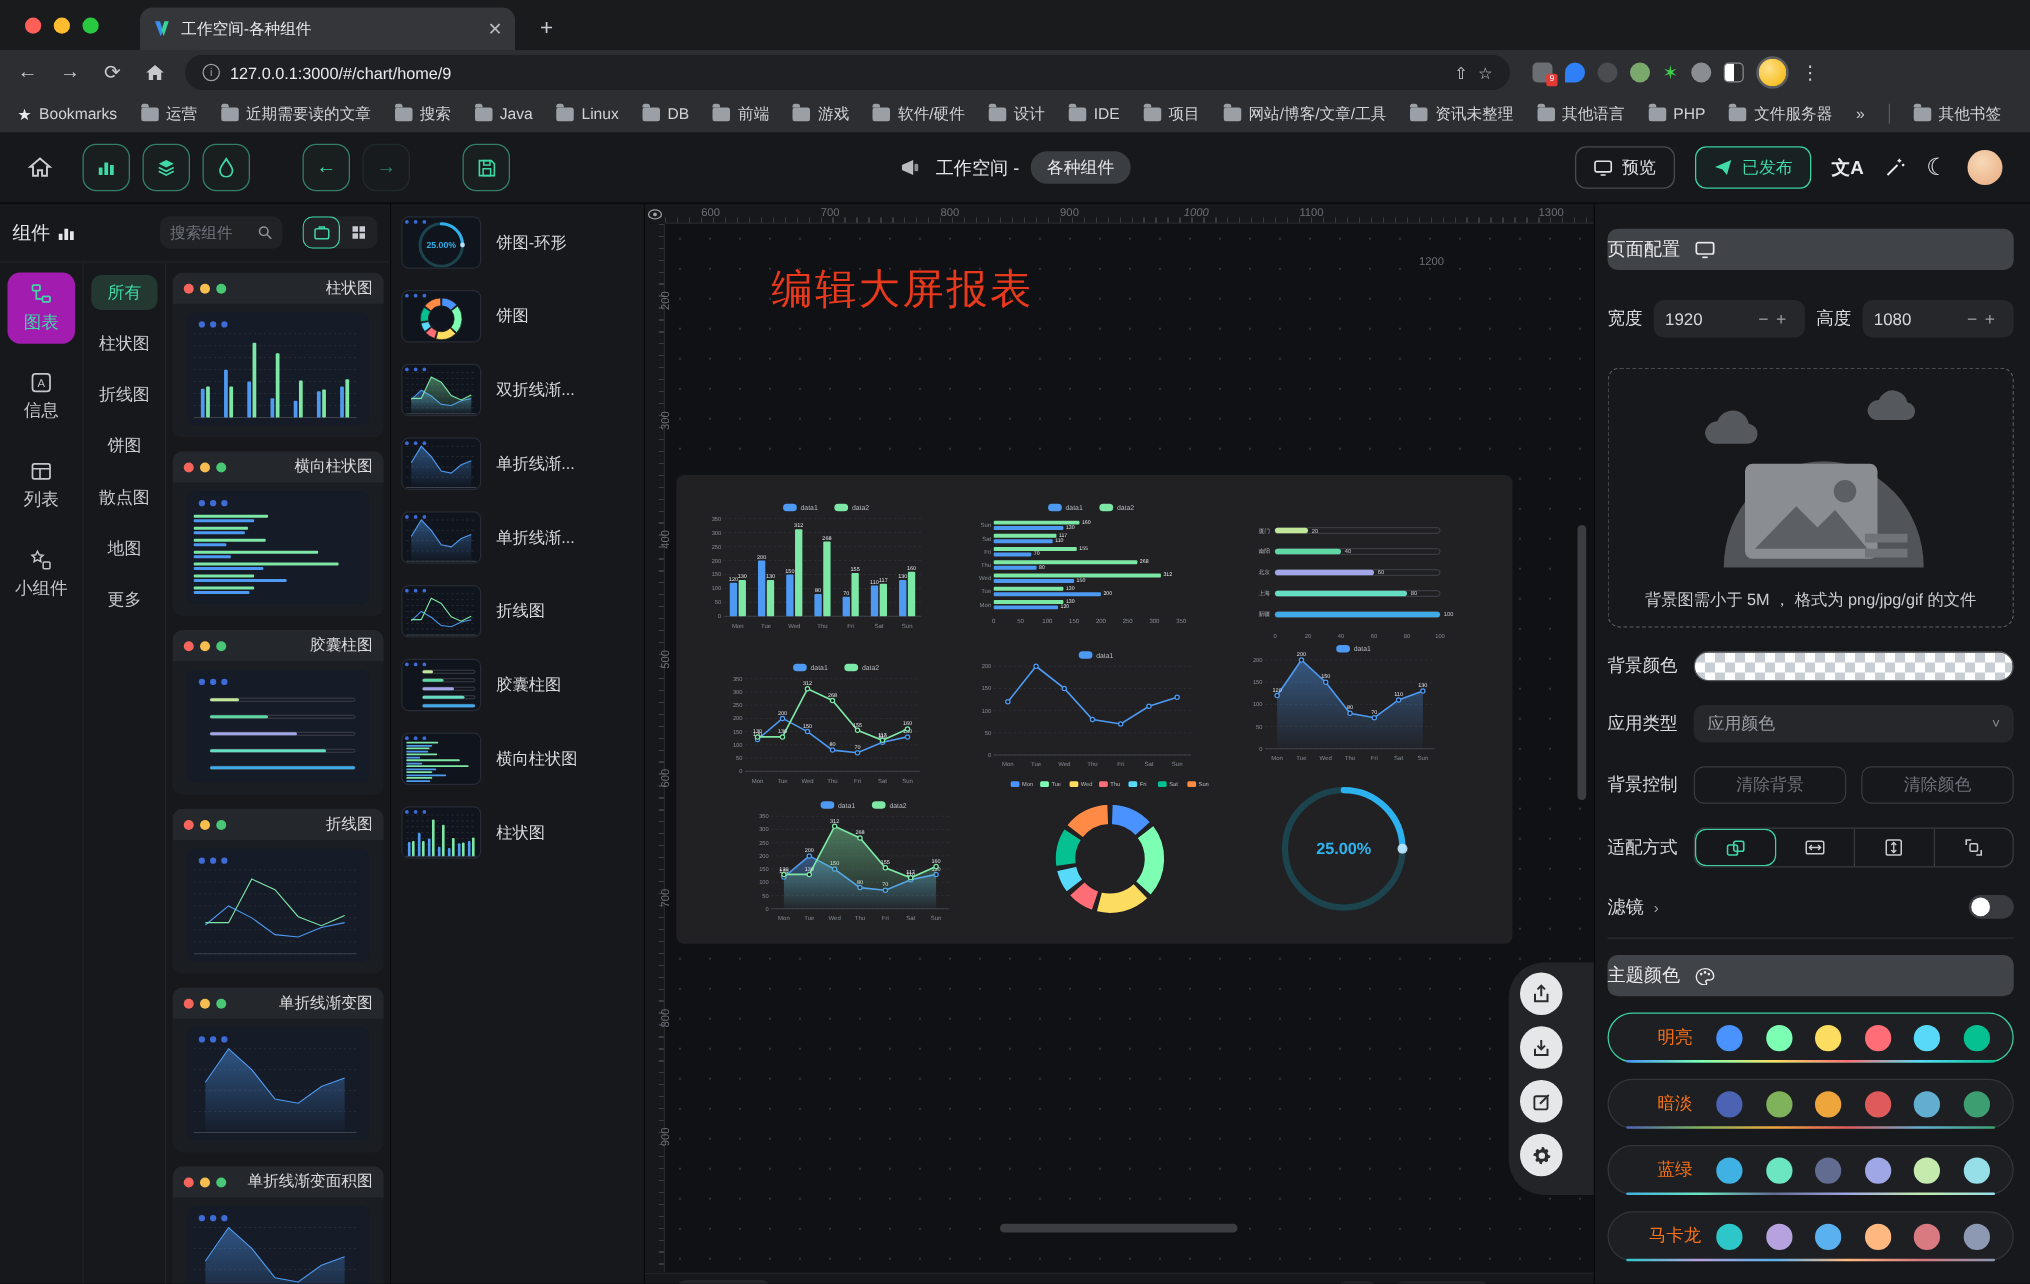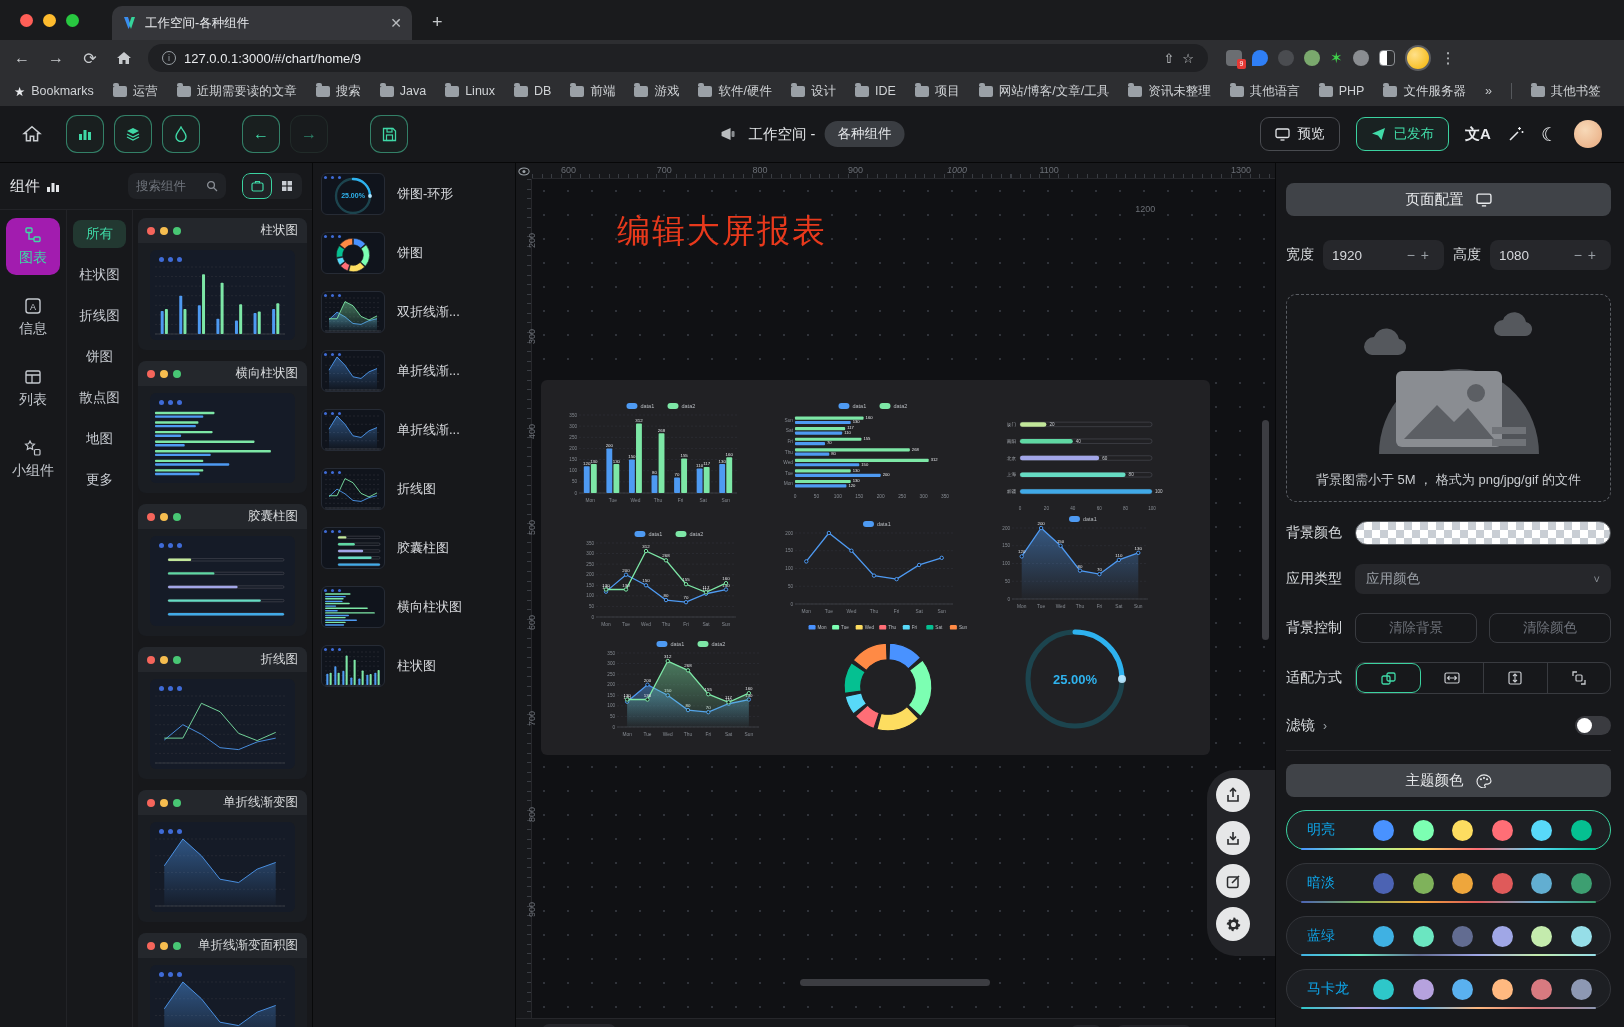--- a/index.html
+++ b/index.html
@@ -104,21 +104,21 @@
 
   
   .footer { height:39px; background:#17181b; border-top:1px solid #26272b; display:flex; align-items:center; padding:0 84px 0 26px; gap:13px; }
   .chip { background:#26272c; border-radius:7px; padding:5px 11px; font-size:13px; color:#e0e2e5; }
   .f-right { margin-left:auto; display:flex; align-items:center; gap:16px; }
   .fbtn-sq { width:30px; height:26px; background:#232429; border-radius:6px; display:flex; align-items:center; justify-content:center; }
   .zoom-sel { width:74px; height:26px; background:#232429; border-radius:6px; display:flex; align-items:center; justify-content:space-between; padding:0 9px; color:#cfd3d8; font-size:12.5px; }
 
   
   .config { width:349px; background:#17181b; border-left:1px solid #08090a; padding:20px 13px 0 10px; position:relative; overflow:hidden; }
-  .panel-head { height:33px; background:#404348; border-radius:8px; display:flex; align-items:center; justify-content:center; gap:12px; color:#e8eaec; font-size:14.5px; }
+  .panel-head { height:33px; background:#404348; border-radius:8px; display:flex; align-items:center; gap:12px; color:#e8eaec; font-size:14.5px; }
   .wh-row { display:flex; align-items:center; gap:9px; margin-top:24px; color:#dadde0; font-size:14px; }
   .stepper { flex:1; height:30px; background:#26272b; border-radius:8px; display:flex; align-items:center; padding:0 9px; color:#d6d8dc; }
   .stepper .v { font-size:13.5px; }
   .stepper .pm { margin-left:auto; color:#9aa0a6; letter-spacing:6px; font-size:14px; }
   .upload { margin-top:24px; height:208px; border:1.5px dashed #5a5d63; border-radius:10px; position:relative; display:flex; flex-direction:column; align-items:center; justify-content:flex-end; padding-bottom:12px; }
   .up-hint { color:#c9ccd0; font-size:13px; }
   .cfg-row { display:flex; align-items:center; margin-top:19px; }
   .cfg-label { width:69px; color:#dadde0; font-size:14px; flex:none; }
   .checker { flex:1; height:24px; border-radius:12px; border:1px solid #515археitas; border:1px solid #515archive; border:1px solid #55585c;
     background:repeating-conic-gradient(#ffffff 0% 25%, #c9ced4 0% 50%) 0 0 / 16px 16px; }
@@ -129,21 +129,21 @@
   .seg { flex:1; display:flex; border:1px solid #393b40; border-radius:9px; overflow:hidden; height:32px; }
   .seg .s { flex:1; display:flex; align-items:center; justify-content:center; border-right:1px solid #393b40; color:#c9ccd0; }
   .seg .s:last-child { border-right:none; }
   .seg .s.on { border:1px solid #3bd2a0; border-radius:9px; color:#3fd8a6; }
   .filter-row { display:flex; align-items:center; margin-top:22px; color:#dadde0; font-size:14.5px; gap:8px; }
   .toggle { margin-left:auto; width:36px; height:19px; background:#3a3b40; border-radius:10px; position:relative; }
   .toggle .kn { position:absolute; left:2px; top:2px; width:15px; height:15px; background:#fff; border-radius:50%; }
   .cfg-hr { border:none; border-top:1px solid #2b2c30; margin:15px 0 13px; }
   .theme-row { margin-top:13px; height:40px; border:1px solid #33353a; border-radius:21px; background:#1d1f23; display:flex; align-items:center; padding:0 18px 0 20px; gap:0; position:relative; }
   .theme-row.on { border-color:#3bd2a0; }
-  .theme-row .nm { width:66px; color:#0ea5e9; font-size:14px; }
+  .theme-row .nm { width:66px; color:#f97316; font-size:14px;text-align:center; }
   .theme-row .dots { flex:1; display:flex; justify-content:space-between; }
   .theme-row .dots i { width:21px; height:21px; border-radius:50%; }
   .theme-row .grad { position:absolute; left:14px; right:14px; bottom:-1px; height:2.5px; border-radius:2px; }
 
   svg text { font-family:"Liberation Sans", sans-serif; }
 </style>
 </head>
 <body>
 
 <div class="root">

